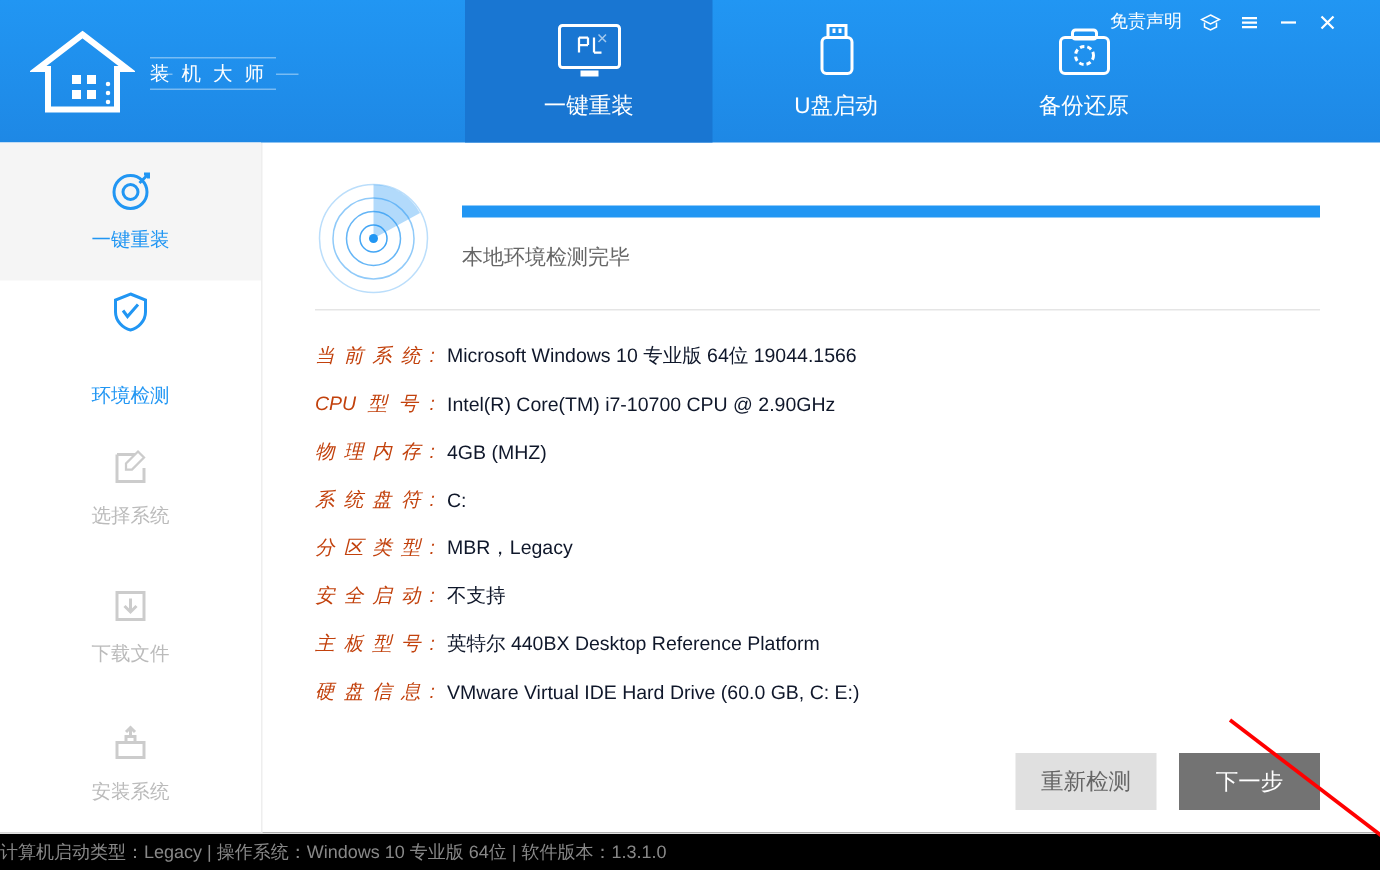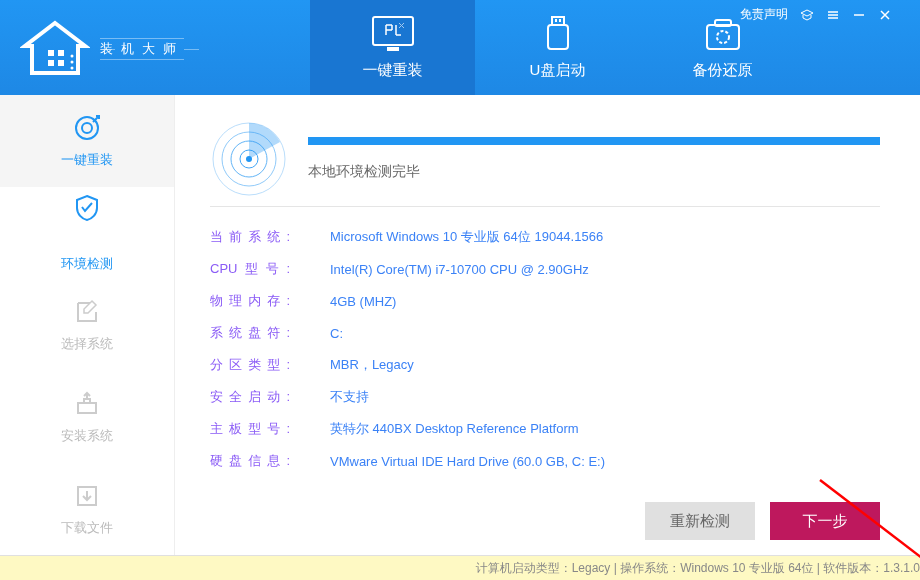--- a/index.html
+++ b/index.html
@@ -36,32 +36,32 @@
 .main { flex: 1; padding: 25px 40px 15px 35px; position: relative; }
 .detect-header { display: flex; align-items: center; gap: 20px; margin-bottom: 8px; justify-content: flex-end; }
 .radar { width: 78px; height: 78px; flex-shrink: 0; }
 .progress-area { flex: 1; }
 .progress-bar { height: 8px; background: #2196f3; margin-bottom: 18px; }
 .progress-text { color: #666; font-size: 14px; }
 .divider { height: 1px; background: #e5e5e5; margin: 6px 0 14px; }
 
 .info-rows { }
 .info-row { display: flex; padding: 7px 0; font-size: 13px; align-items: center; }
-.info-label { width: 80px; color: #8b5cf6; text-align: justify; text-align-last: justify; margin-right: 8px; }
-.info-value { color: #3b82f6; margin-left: 32px; }
+.info-label { width: 80px; color: #c2410c; text-align: justify; text-align-last: justify; margin-right: 8px; font-style: italic; }
+.info-value { color: #0f172a; }
 
 .actions { position: absolute; bottom: 15px; right: 40px; display: flex; gap: 15px; }
-.btn { width: 110px; height: 38px; border: none; font-size: 15px; cursor: pointer; font-family: Liberation Mono, monospace; }
+.btn { width: 94px; height: 38px; border: none; font-size: 15px; cursor: pointer; font-family: Liberation Mono, monospace; }
 .btn-gray { background: #e0e0e0; color: #666; }
-.btn-blue { background: #be185d; color: #fff; }
+.btn-blue { background: #737373; color: #fff; }
 
 .arrow { position: absolute; top: 380px; left: 640px; pointer-events: none; }
 
 
-.footer { height: 25px; background: #fef9c3; border-top: 1px solid #e0e0e0; display: flex; align-items: center; justify-content: flex-end; font-size: 12px; color: #888; }
+.footer { height: 25px; background: #000000; border-top: 1px solid #e0e0e0; display: flex; align-items: center; justify-content: flex-start; font-size: 12px; color: #888; }
 </style>
 </head>
 <body>
 
 <div class="app">
 
   <div class="header">
     <div class="logo-area">
       <svg class="logo-icon" viewBox="0 0 70 60">
         <path d="M35 5 L65 28 L58 28 L58 55 L12 55 L12 28 L5 28 Z" fill="none" stroke="#fff" stroke-width="4"></path>
@@ -151,31 +151,31 @@
       </div>
       <div class="side-item">
         <svg class="side-icon" viewBox="0 0 30 30">
             <path d="M6 6 L6 24 L24 24 L24 15 M6 6 L18 6" fill="none" stroke="#ccc" stroke-width="2"></path>
             <path d="M20 4 L24 8 L16 16 L12 16 L12 12 Z" fill="none" stroke="#ccc" stroke-width="1.5"></path>
           </svg>
         <div class="side-label">选择系统</div>
       </div>
       <div class="side-item">
         <svg class="side-icon" viewBox="0 0 30 30">
+            <path d="M6 6 L24 6 L24 24 L6 24 Z" fill="none" stroke="#ccc" stroke-width="2"></path>
+            <path d="M15 10 L15 18 M11 15 L15 19 L19 15" fill="none" stroke="#ccc" stroke-width="2"></path>
+          </svg>
+        <div class="side-label">下载文件</div>
+      </div>
+      <div class="side-item">
+        <svg class="side-icon" viewBox="0 0 30 30">
             <path d="M6 14 L24 14 L24 24 L6 24 Z M12 14 L12 10 L18 10 L18 14" fill="none" stroke="#ccc" stroke-width="2"></path>
             <path d="M15 4 L15 10 M12 7 L15 4 L18 7" fill="none" stroke="#ccc" stroke-width="2"></path>
           </svg>
         <div class="side-label">安装系统</div>
-      </div>
-      <div class="side-item">
-        <svg class="side-icon" viewBox="0 0 30 30">
-            <path d="M6 6 L24 6 L24 24 L6 24 Z" fill="none" stroke="#ccc" stroke-width="2"></path>
-            <path d="M15 10 L15 18 M11 15 L15 19 L19 15" fill="none" stroke="#ccc" stroke-width="2"></path>
-          </svg>
-        <div class="side-label">下载文件</div>
       </div>
     </div>
 
     <div class="main">
       <div class="detect-header">
         <svg class="radar" viewBox="0 0 78 78">
           <circle cx="39" cy="39" r="36" fill="none" stroke="#bbdefb" stroke-width="1"></circle>
           <circle cx="39" cy="39" r="27" fill="none" stroke="#90caf9" stroke-width="1"></circle>
           <circle cx="39" cy="39" r="18" fill="none" stroke="#64b5f6" stroke-width="1"></circle>
           <circle cx="39" cy="39" r="9" fill="none" stroke="#42a5f5" stroke-width="1"></circle>

